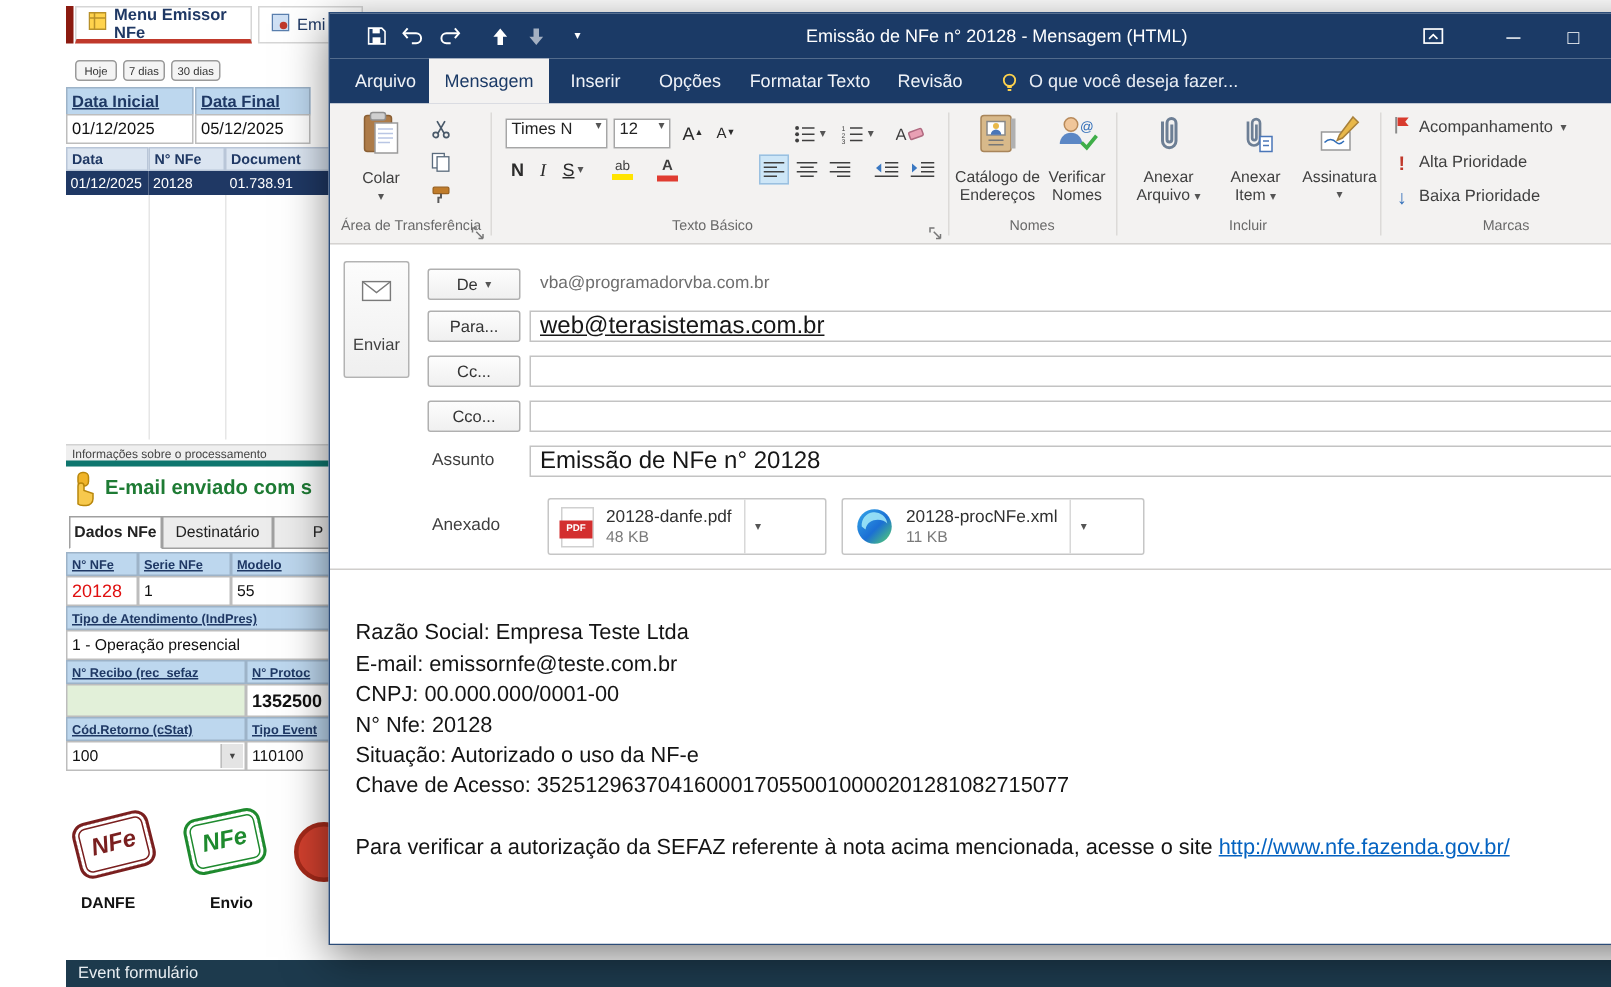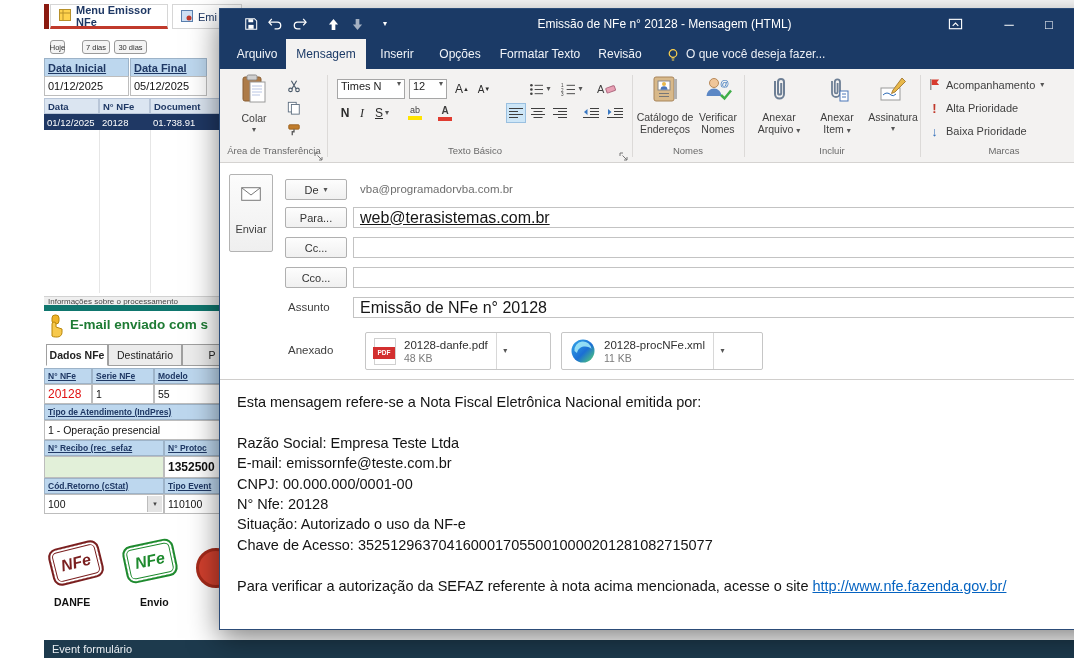--- a/index.html
+++ b/index.html
@@ -79,42 +79,42 @@
       <span>Menu Emissor NFe</span>
     </div>
     <div class="apptab" style="left:128px;width:70px;">
       <span><svg width="12" height="12">
             <rect x="0.5" y="0.5" width="11" height="11" fill="#cfe0f4" stroke="#5a7fae"></rect>
             <circle cx="8" cy="8" r="2.5" fill="#c0392b"></circle>
           </svg></span>
       <span>Emi</span>
     </div>
 
-    <div class="smallbtn" style="left:6px;top:40px;width:15px;">Hoje</div>
+    <div class="smallbtn" style="left:6px;top:40px;width:28px;">Hoje</div>
     <div class="smallbtn" style="left:38px;top:40px;width:28px;">7 dias</div>
     <div class="smallbtn" style="left:70px;top:40px;width:33px;">30 dias</div>
 
     <div class="hdrcell big" style="left:0;top:58px;width:85px;height:19px;">Data Inicial</div>
     <div class="hdrcell big" style="left:86px;top:58px;width:77px;height:19px;">Data Final</div>
     <div class="valcell" style="left:0;top:76px;width:85px;height:20px;font-size:11px;">01/12/2025</div>
     <div class="valcell" style="left:86px;top:76px;width:77px;height:20px;font-size:11px;">05/12/2025</div>
 
     <div class="gridhdr" style="left:0;top:98px;width:55px;height:16px;">Data</div>
     <div class="gridhdr" style="left:55px;top:98px;width:51px;height:16px;">N° NFe</div>
     <div class="gridhdr" style="left:106px;top:98px;width:94px;height:16px;">Document</div>
 
     <div>
       <div class="selcell" style="left:0;top:114px;width:55px;height:16px;">01/12/2025</div>
       <div class="selcell" style="left:55px;top:114px;width:51px;height:16px;">20128</div>
       <div class="selcell" style="left:106px;top:114px;width:94px;height:16px;">01.738.91</div>
     </div>
     <div class="abs" style="left:55px;top:130px;width:1px;height:163px;background:#e6e6e6;"></div>
     <div class="abs" style="left:106px;top:130px;width:1px;height:163px;background:#e6e6e6;"></div>
 
-    <div class="abs" style="left:0;top:296px;width:200px;height:15px;background:#efefef;border-top:1px solid #d2d2d2;border-bottom:6px solid #0f766e;font-size:8px;color:#444;display:flex;align-items:center;padding-left:4px;white-space:nowrap;overflow:hidden;">Informações sobre o processamento</div>
+    <div class="abs" style="left:0;top:296px;width:200px;height:15px;background:#efefef;border-top:1px solid #d2d2d2;border-bottom:4px solid #0f766e;font-size:8px;color:#444;display:flex;align-items:center;padding-left:4px;white-space:nowrap;overflow:hidden;">Informações sobre o processamento</div>
 
     <div class="abs" style="left:2px;top:314px;">
       <svg width="20" height="24" viewBox="0 0 20 24">
           <rect x="6" y="1" width="7" height="9" rx="3" fill="#f0b429" stroke="#b8860b"></rect>
           <path d="M6 22 V10 a2 2 0 0 1 4 0 v3 l6 2 v3.5 a4.5 4.5 0 0 1 -4.5 4.5 h-2 C8 23 6.8 22.7 6 22 z" fill="#f7c94d" stroke="#b8860b"></path>
         </svg>
     </div>
     <div class="abs" style="left:26px;top:317px;width:150px;font-size:13.5px;font-weight:600;color:#1e7b34;white-space:nowrap;overflow:hidden;">E-mail enviado com s</div>
 
     <div class="dtab active" style="left:2px;width:62px;">Dados NFe</div>
@@ -520,21 +520,20 @@
           <span class="chipsize">11 KB</span>
         </span>
         <span class="chipdrop">
             <span class="caret">▾</span>
           </span>
       </div>
     </div>
 
     <div class="bodyarea">
       <div class="btext">
-        <div>Esta mensagem refere-se a Nota Fiscal Eletrônica Nacional emitida por:</div>
         <div class="sp"></div>
         <div>Razão Social: Empresa Teste Ltda</div>
         <div>E-mail: emissornfe@teste.com.br</div>
         <div>CNPJ: 00.000.000/0001-00</div>
         <div>N° Nfe:  20128</div>
         <div>Situação: Autorizado o uso da NF-e</div>
         <div>Chave de Acesso: 35251296370416000170550010000201281082715077</div>
         <div class="sp"></div>
         <div><span>Para verificar a autorização da SEFAZ referente à nota acima mencionada, acesse o site </span><span class="link">http://www.nfe.fazenda.gov.br/</span></div>
       </div>

